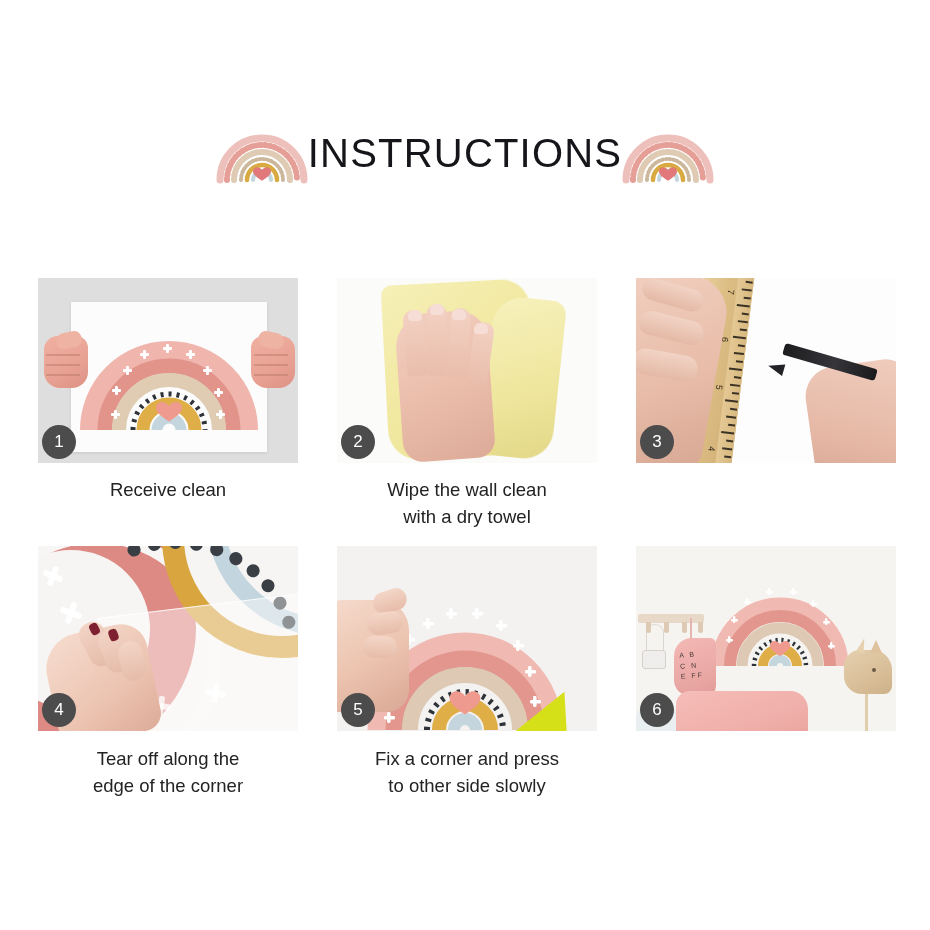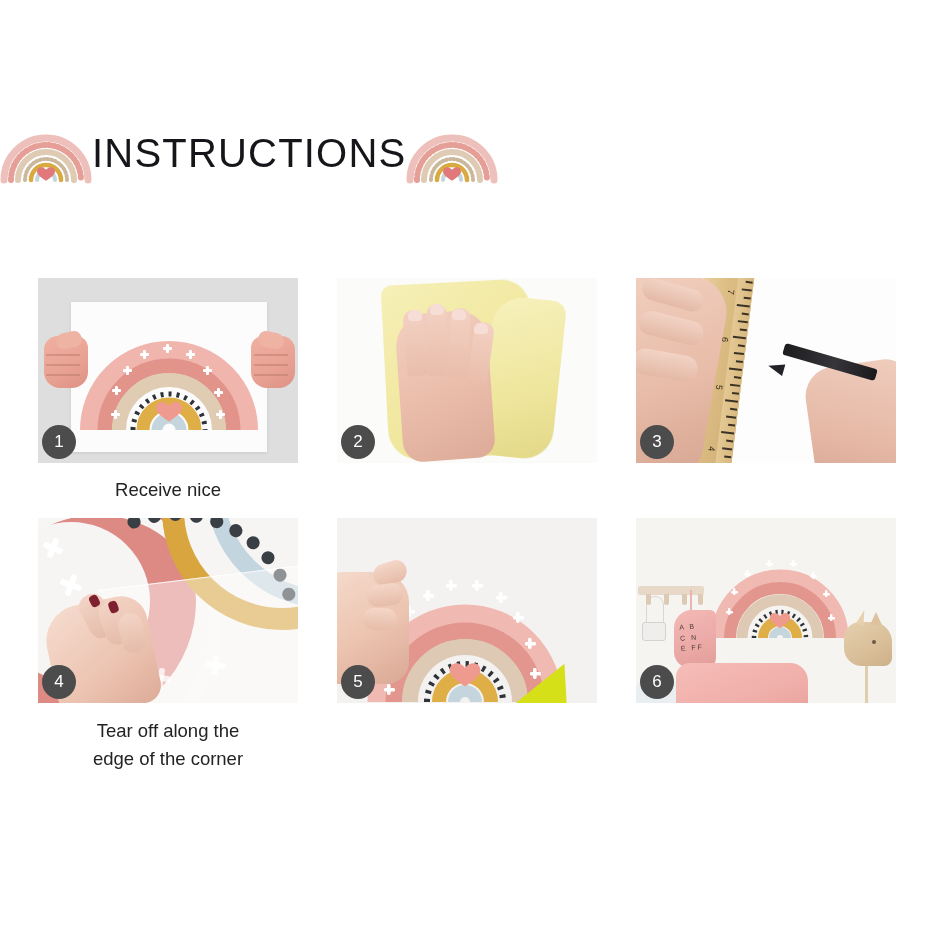--- a/index.html
+++ b/index.html
@@ -18,20 +18,21 @@
 
   
   .header {
     position: absolute;
     left: 0;
     top: 110px;
     width: 930px;
     height: 86px;
     display: flex;
     align-items: center;
+    justify-content: center;
   }
   .title {
     font-size: 40px;
     font-weight: 400;
     letter-spacing: 1.2px;
     color: #15151a;
     white-space: nowrap;
     font-family: "Liberation Sans", sans-serif;
   }
 
@@ -526,38 +527,40 @@
       <div class="hand-r"></div>
       <div class="thumb-r"></div>
       <div class="knuck" style="left:8px;top:76px;"></div>
       <div class="knuck" style="left:8px;top:86px;"></div>
       <div class="knuck" style="left:8px;top:96px;"></div>
       <div class="knuck" style="left:216px;top:76px;"></div>
       <div class="knuck" style="left:216px;top:86px;"></div>
       <div class="knuck" style="left:216px;top:96px;"></div>
       <div class="badge">1</div>
     </div>
-    <div class="caption">Receive nice</div>
+    <div class="caption">Receive clean</div>
   </div>
 
   <div class="step">
     <div class="thumb p2">
       <div class="cloth"></div>
       <div class="cloth2"></div>
       <div class="hand2"></div>
       <div class="finger" style="left:68px;top:32px;height:66px;transform:rotate(-5deg);"></div>
       <div class="finger" style="left:90px;top:26px;height:72px;transform:rotate(-1deg);"></div>
       <div class="finger" style="left:112px;top:30px;height:70px;transform:rotate(3deg);"></div>
       <div class="finger" style="left:134px;top:44px;height:62px;transform:rotate(8deg);"></div>
       <div class="nail" style="left:71px;top:32px;"></div>
       <div class="nail" style="left:93px;top:26px;"></div>
       <div class="nail" style="left:115px;top:31px;"></div>
       <div class="nail" style="left:137px;top:45px;"></div>
       <div class="badge">2</div>
     </div>
+    <div class="caption">Wipe the wall clean
+with a dry towel</div>
   </div>
 
   <div class="step">
     <div class="thumb p3">
       <div class="ruler">
         <div class="ruler-edge"></div>
 
         <div class="tick" style="top:22px;width:7px;"></div>
         <div class="tick" style="top:30px;width:10px;"></div>
         <div class="tick" style="top:38px;width:7px;"></div>
@@ -665,20 +668,22 @@
         </g>
         <path d="M104 132 c-5.4-7.6-15.4-5.4-15.4 2.4 0 5.8 8.6 11.2 15.4 16 6.8-4.8 15.4-10.2 15.4-16 0-7.8-10-10-15.4-2.4z" fill="#ef9a8e"></path>
       </svg>
       <div class="hand5"></div>
       <div class="f5" style="left:36px;top:44px;width:34px;height:22px;transform:rotate(-18deg);"></div>
       <div class="f5" style="left:30px;top:66px;width:36px;height:22px;transform:rotate(-8deg);"></div>
       <div class="f5" style="left:26px;top:90px;width:34px;height:22px;transform:rotate(2deg);"></div>
       <div class="squeegee"></div>
       <div class="badge">5</div>
     </div>
+    <div class="caption">Fix a corner and press
+to other side slowly</div>
   </div>
 
   <div class="step row2">
     <div class="thumb p6">
       <svg width="200" height="120" viewBox="0 0 200 120" style="position:absolute;left:72px;top:14px;" xmlns="http://www.w3.org/2000/svg">
         <g fill="none">
           <path d="M10 106 A62 62 0 0 1 134 106" stroke="#f0b9b2" stroke-width="13"></path>
           <path d="M22 106 A50 50 0 0 1 122 106" stroke="#e2968d" stroke-width="12"></path>
           <path d="M34 106 A38 38 0 0 1 110 106" stroke="#ddc9b4" stroke-width="11"></path>
           <path d="M46 106 A26 26 0 0 1 98 106" stroke="#2e333a" stroke-width="4.5" stroke-dasharray="2.2 3.8"></path>

